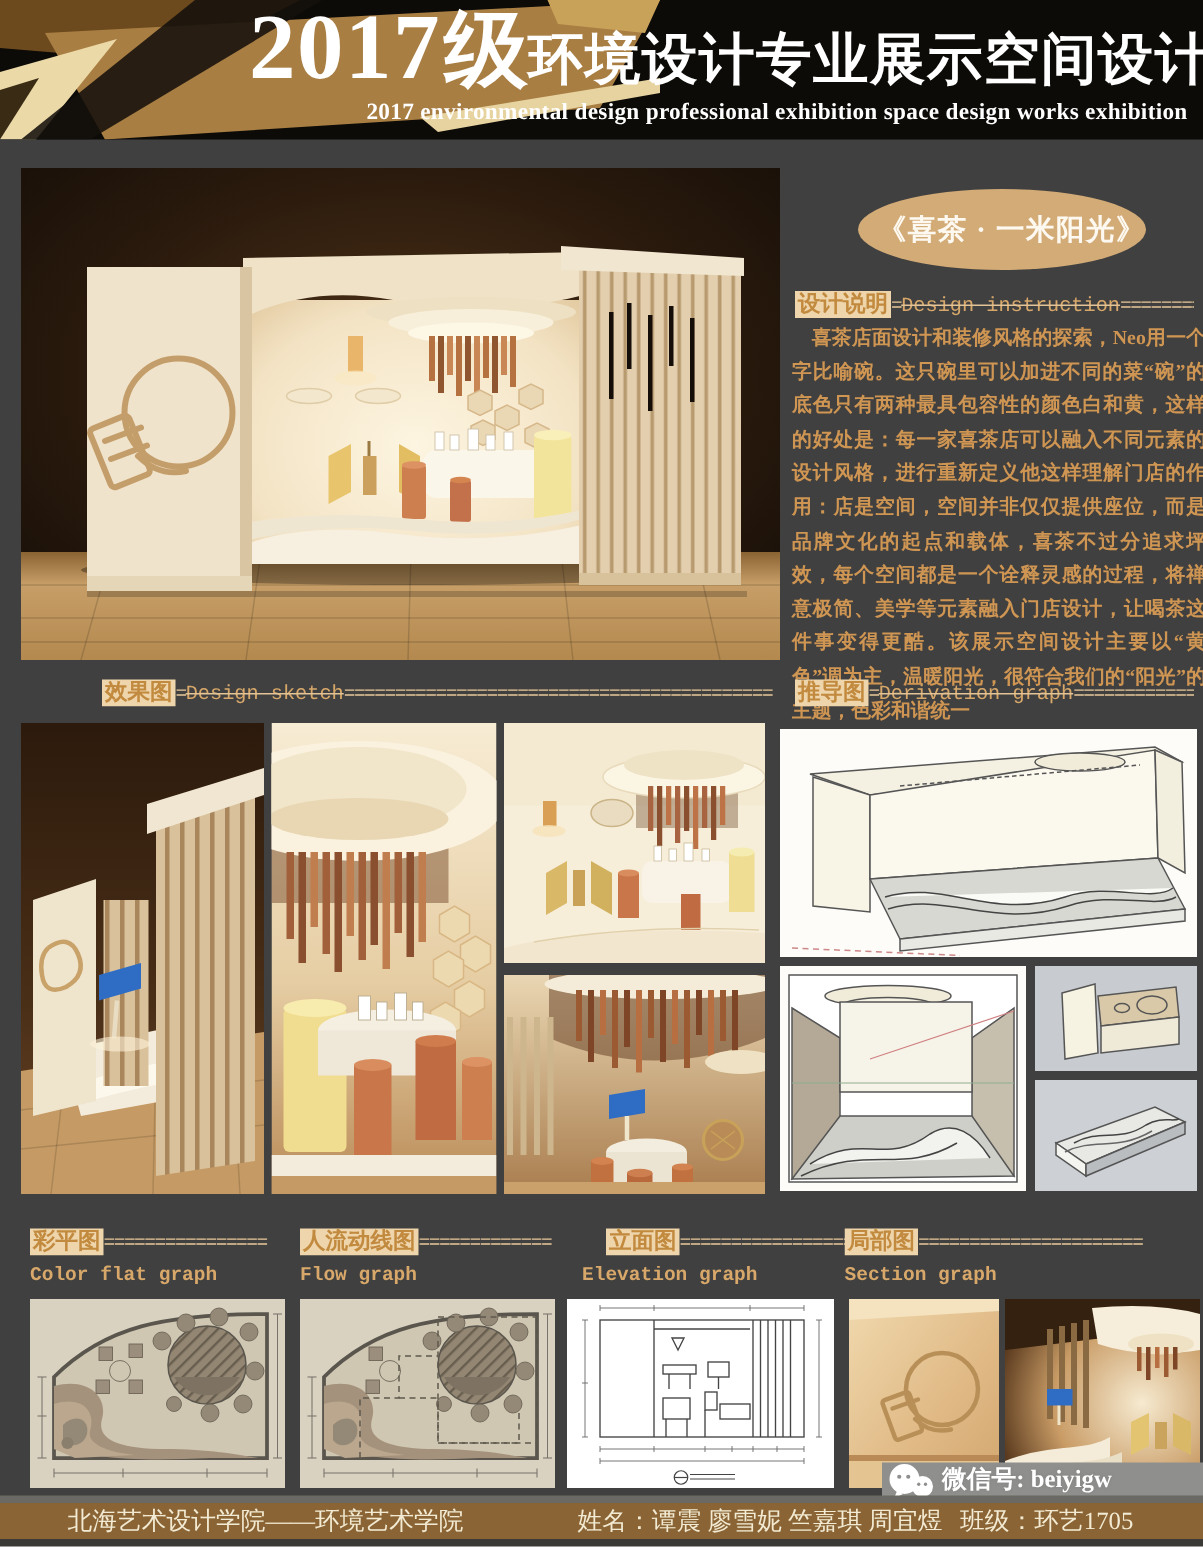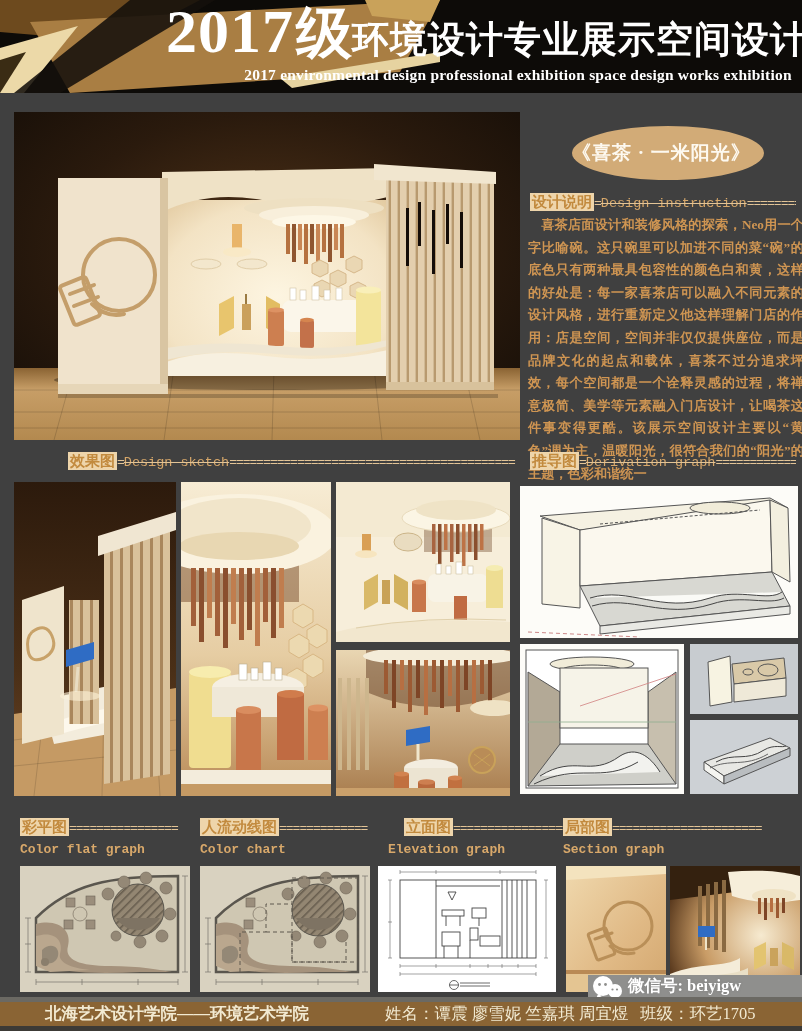--- a/index.html
+++ b/index.html
@@ -20,21 +20,21 @@
   
   .hl{background:#eed5ab;color:#c28a3e;font-weight:bold;font-size:15px;padding:1px 2px;}
   .eq{font-family:"Liberation Mono", monospace;color:#e3c496;font-size:13px;letter-spacing:-1px;}
   .en{font-family:"Liberation Mono", monospace;color:#d8a86a;font-size:13.5px;font-weight:normal;}
   .strike{text-decoration:line-through;text-decoration-color:#e3c496;}
   .sec-label{white-space:nowrap;overflow:hidden;}
   .en-sub{font-family:"Liberation Mono", monospace;color:#d8a86a;font-size:13px;font-weight:bold;}
 
   
   .badge{left:572px;top:126px;width:192px;height:54px;background:#d2ab77;border-radius:50%;
-         display:flex;align-items:center;justify-content:flex-start;}
+         display:flex;align-items:center;justify-content:flex-end;}
   .badge span{color:#fdf9f0;font-size:19px;font-weight:bold;letter-spacing:1px;}
   .para{left:528px;top:214px;width:276px;margin:0;font-size:13.2px;line-height:22.6px;
         color:#cf9552;text-align:justify;text-indent:1em;font-weight:bold;}
 
   
   .pre-footer-line{left:0;top:997px;width:802px;height:5px;background:#6b6963;}
   .footer{left:0;top:1002px;width:802px;height:24px;background:#8a6434;color:#f2ead2;
           font-size:16.5px;}
   .footer span{position:absolute;top:1px;white-space:nowrap;}
   .post-footer-line{left:0;top:1026px;width:802px;height:5px;background:#3c3a36;}
@@ -430,21 +430,21 @@
   </svg>
 
   <div class="abs sec-label" style="left:20px;top:818px;width:172px;">
     <span class="hl">彩平图</span><span class="eq">================</span>
   </div>
   <div class="abs en-sub" style="left:20px;top:842px;">Color flat graph</div>
 
   <div class="abs sec-label" style="left:200px;top:818px;width:172px;">
     <span class="hl">人流动线图</span><span class="eq">=============</span>
   </div>
-  <div class="abs en-sub" style="left:200px;top:842px;">Color chart</div>
+  <div class="abs en-sub" style="left:200px;top:842px;">Flow graph</div>
 
   <div class="abs sec-label" style="left:388px;top:818px;width:168px;padding-left:16px;">
     <span class="hl">立面图</span><span class="eq">=================</span>
   </div>
   <div class="abs en-sub" style="left:388px;top:842px;">Elevation graph</div>
 
   <div class="abs sec-label" style="left:563px;top:818px;width:235px;">
     <span class="hl">局部图</span><span class="eq">======================</span>
   </div>
   <div class="abs en-sub" style="left:563px;top:842px;">Section graph</div>
@@ -669,19 +669,19 @@
         <circle cx="15.5" cy="9.5" r="1.4" fill="#8f8f8d"></circle>
       <circle cx="22.5" cy="14.5" r="1.1" fill="#8f8f8d"></circle>
         <circle cx="27" cy="14.5" r="1.1" fill="#8f8f8d"></circle>
       <polygon points="8,19 6,24 12,21" fill="#ffffff"></polygon>
     </svg>
     <span class="wechat-text">微信号: beiyigw</span>
   </div>
 
   <div class="abs pre-footer-line"></div>
   <div class="abs footer">
-    <span style="left:45px;font-weight:bold;">北海艺术设计学院——环境艺术学院</span>
+    <span style="left:45px;">北海艺术设计学院——环境艺术学院</span>
     <span style="left:385px;">姓名：谭震 廖雪妮 竺嘉琪 周宜煜</span>
     <span style="left:640px;">班级：环艺1705</span>
   </div>
   <div class="abs post-footer-line"></div>
 
 </div>
 
 </body></html>

